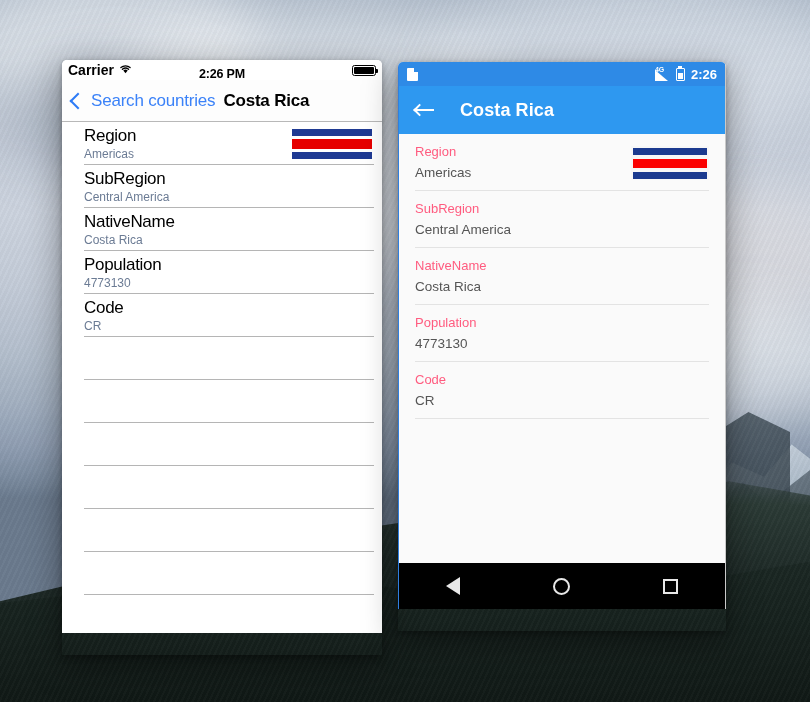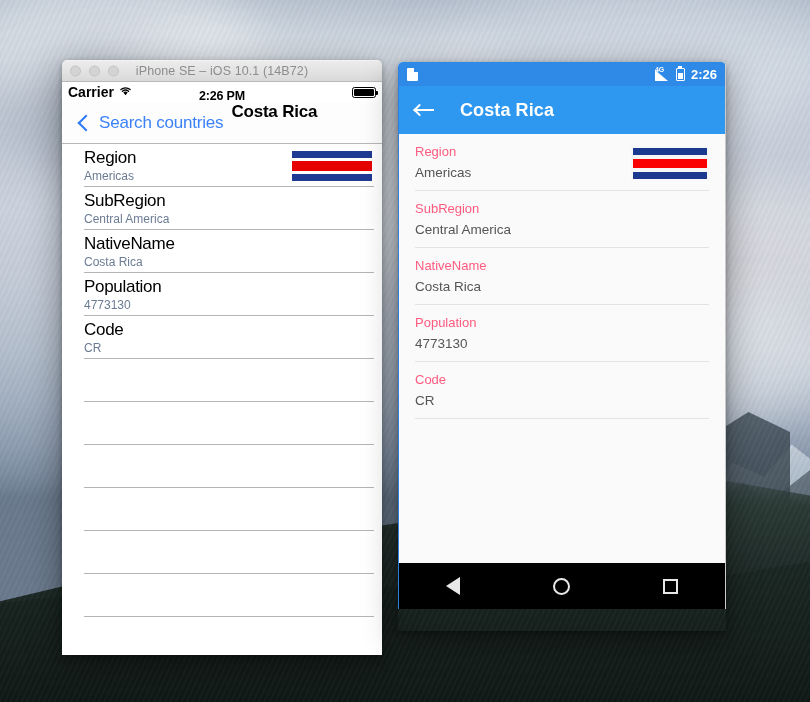--- a/index.html
+++ b/index.html
@@ -154,22 +154,22 @@
   .battery::after {
     content: ""; position: absolute; right: -3px; top: 3px;
     width: 2px; height: 4px; background: #000; border-radius: 0 1px 1px 0;
   }
   .battery-fill { width: 100%; height: 100%; background: #000; border-radius: 1px; }
 
   .ios-navbar {
     height: 42px;
     background: #fdfdfd;
     border-bottom: 1px solid #b8b8b8;
-    display: flex; 
-    padding-left: 14px;
+    display: flex; align-items: center;
+    padding-left: 6px;
   }
   .ios-back {
     display: flex; align-items: center;
     color: #2d7bf6;
     cursor: pointer;
   }
   .chev {
     width: 12px; height: 12px;
     border-left: 2.6px solid #2d7bf6;
     border-bottom: 2.6px solid #2d7bf6;
@@ -343,28 +343,20 @@
   <div class="cloud c5"></div>
   <div class="cloud c6"></div>
   <div class="ridge-snow"></div>
   <div class="ridge-rock"></div>
   <div class="rockface"></div>
   <div class="forest"></div>
   <div class="forest2"></div>
   <div class="bg-layer texture"></div>
 
   <div class="window" id="ios-window">
-    <div class="titlebar">
-      <div class="traffic">
-        <div class="light"></div>
-        <div class="light"></div>
-        <div class="light"></div>
-      </div>
-      <div class="title-text">iPhone SE – iOS 10.1 (14B72)</div>
-    </div>
 
     <div id="ios-screen">
 
       <div class="ios-statusbar">
         <div class="ios-sb-left">
           <span class="carrier-label">Carrier</span>
           <span class="wifi-icon">
             <svg width="13" height="10" viewBox="0 0 13 10">
               <path d="M6.5 9.2 L4.3 6.4 A3.6 3.6 0 0 1 8.7 6.4 Z" fill="#000"></path>
               <path d="M1.9 3.6 A7 7 0 0 1 11.1 3.6" stroke="#000" stroke-width="1.3" fill="none" stroke-linecap="round"></path>

